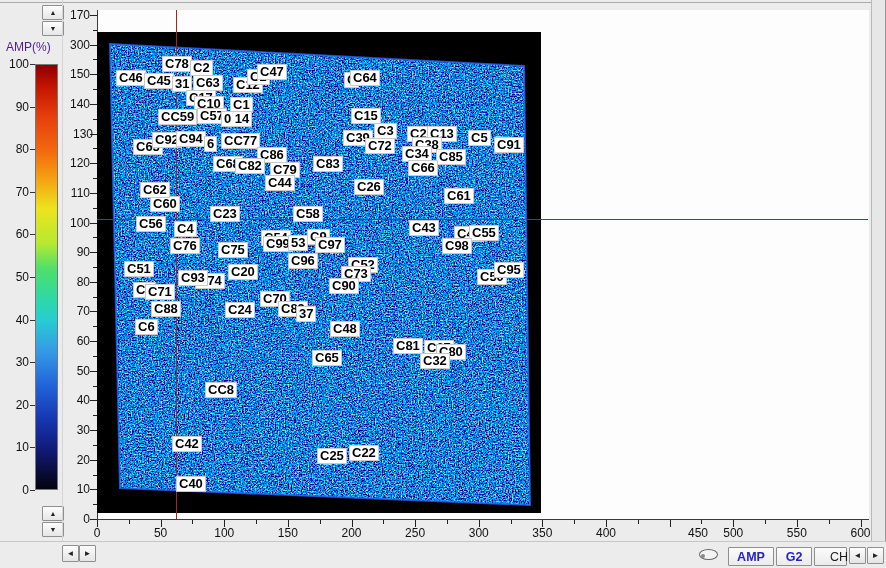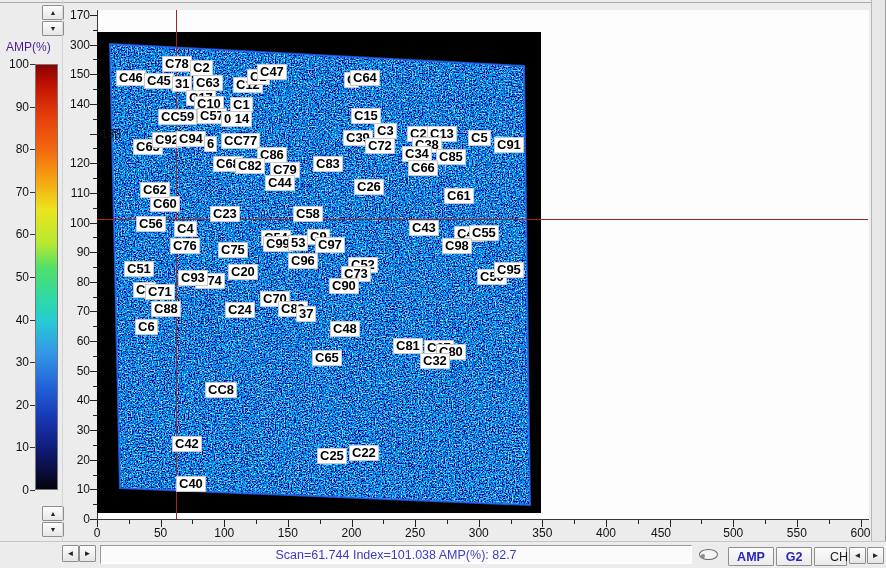--- a/index.html
+++ b/index.html
@@ -151,21 +151,21 @@
       <div class="ylab" style="left: 58px; top: 274.824px;">80</div>
       <div class="ytick" style="left: 90px; width: 7px; top: 252.176px;"></div>
       <div class="ylab" style="left: 58px; top: 245.176px;">90</div>
       <div class="ytick" style="left: 90px; width: 7px; top: 222.529px;"></div>
       <div class="ylab" style="left: 58px; top: 215.529px;">100</div>
       <div class="ytick" style="left: 90px; width: 7px; top: 192.882px;"></div>
       <div class="ylab" style="left: 58px; top: 185.882px;">110</div>
       <div class="ytick" style="left: 90px; width: 7px; top: 163.235px;"></div>
       <div class="ylab" style="left: 58px; top: 156.235px;">120</div>
       <div class="ytick" style="left: 90px; width: 7px; top: 133.588px;"></div>
-      <div class="ylab" style="left: 74px; top: 126.588px; padding-left: 15px;">130</div>
+      <div class="ylab" style="left: 46px; top: 126.588px; padding-left: 15px;">130</div>
       <div class="ytick" style="left: 90px; width: 7px; top: 103.941px;"></div>
       <div class="ylab" style="left: 58px; top: 96.9412px;">140</div>
       <div class="ytick" style="left: 90px; width: 7px; top: 74.2941px;"></div>
       <div class="ylab" style="left: 58px; top: 67.2941px;">150</div>
       <div class="ytick" style="left: 90px; width: 7px; top: 44.6471px;"></div>
       <div class="ylab" style="left: 58px; top: 37.6471px;">300</div>
       <div class="ytick" style="left: 90px; width: 7px; top: 15px;"></div>
       <div class="ylab" style="left: 58px; top: 8px;">170</div>
       <div class="ytick" style="left: 93px; width: 4px; top: 504.176px;"></div>
       <div class="ytick" style="left: 93px; width: 4px; top: 474.529px;"></div>
@@ -198,21 +198,21 @@
       <div class="xlab" style="left: 329.5px; top: 526px;">200</div>
       <div class="xtick" style="left: 415.125px; top: 520px; height: 7px;"></div>
       <div class="xlab" style="left: 393.125px; top: 526px;">250</div>
       <div class="xtick" style="left: 478.75px; top: 520px; height: 7px;"></div>
       <div class="xlab" style="left: 456.75px; top: 526px;">300</div>
       <div class="xtick" style="left: 542.375px; top: 520px; height: 7px;"></div>
       <div class="xlab" style="left: 520.375px; top: 526px;">350</div>
       <div class="xtick" style="left: 606px; top: 520px; height: 7px;"></div>
       <div class="xlab" style="left: 584px; top: 526px;">400</div>
       <div class="xtick" style="left: 669.625px; top: 520px; height: 7px;"></div>
-      <div class="xlab" style="left: 639px; top: 526px;">450</div>
+      <div class="xlab" style="left: 676px; top: 526px;">450</div>
       <div class="xtick" style="left: 733.25px; top: 520px; height: 7px;"></div>
       <div class="xlab" style="left: 711.25px; top: 526px;">500</div>
       <div class="xtick" style="left: 796.875px; top: 520px; height: 7px;"></div>
       <div class="xlab" style="left: 774.875px; top: 526px;">550</div>
       <div class="xtick" style="left: 860.5px; top: 520px; height: 7px;"></div>
       <div class="xlab" style="left: 838.5px; top: 526px;">600</div>
       <div class="xtick" style="left: 128.812px; top: 520px; height: 4px;"></div>
       <div class="xtick" style="left: 192.438px; top: 520px; height: 4px;"></div>
       <div class="xtick" style="left: 256.062px; top: 520px; height: 4px;"></div>
       <div class="xtick" style="left: 319.688px; top: 520px; height: 4px;"></div>
@@ -322,21 +322,20 @@
 
   <div class="rightstrip"></div>
 
   <div class="statusbar">
     <div class="sbtn" style="left:62px;top:3px;">
       <span>◄</span>
     </div>
     <div class="sbtn" style="left:79px;top:3px;">
       <span>►</span>
     </div>
-    <div class="readout">Scan=61.744 Index=101.038  AMP(%): 82.7</div>
     <div class="oval"></div>
     <div class="chbtn act" style="left:728px;width:46px;">AMP</div>
     <div class="chbtn act" style="left:776px;width:36px;">G2</div>
     <div class="chbtn inact" style="left:814px;width:33px;">CH1</div>
     <div class="sbtn" style="left:849px;top:5px;">
       <span>◄</span>
     </div>
     <div class="sbtn" style="left:867px;top:5px;">
       <span>►</span>
     </div>

